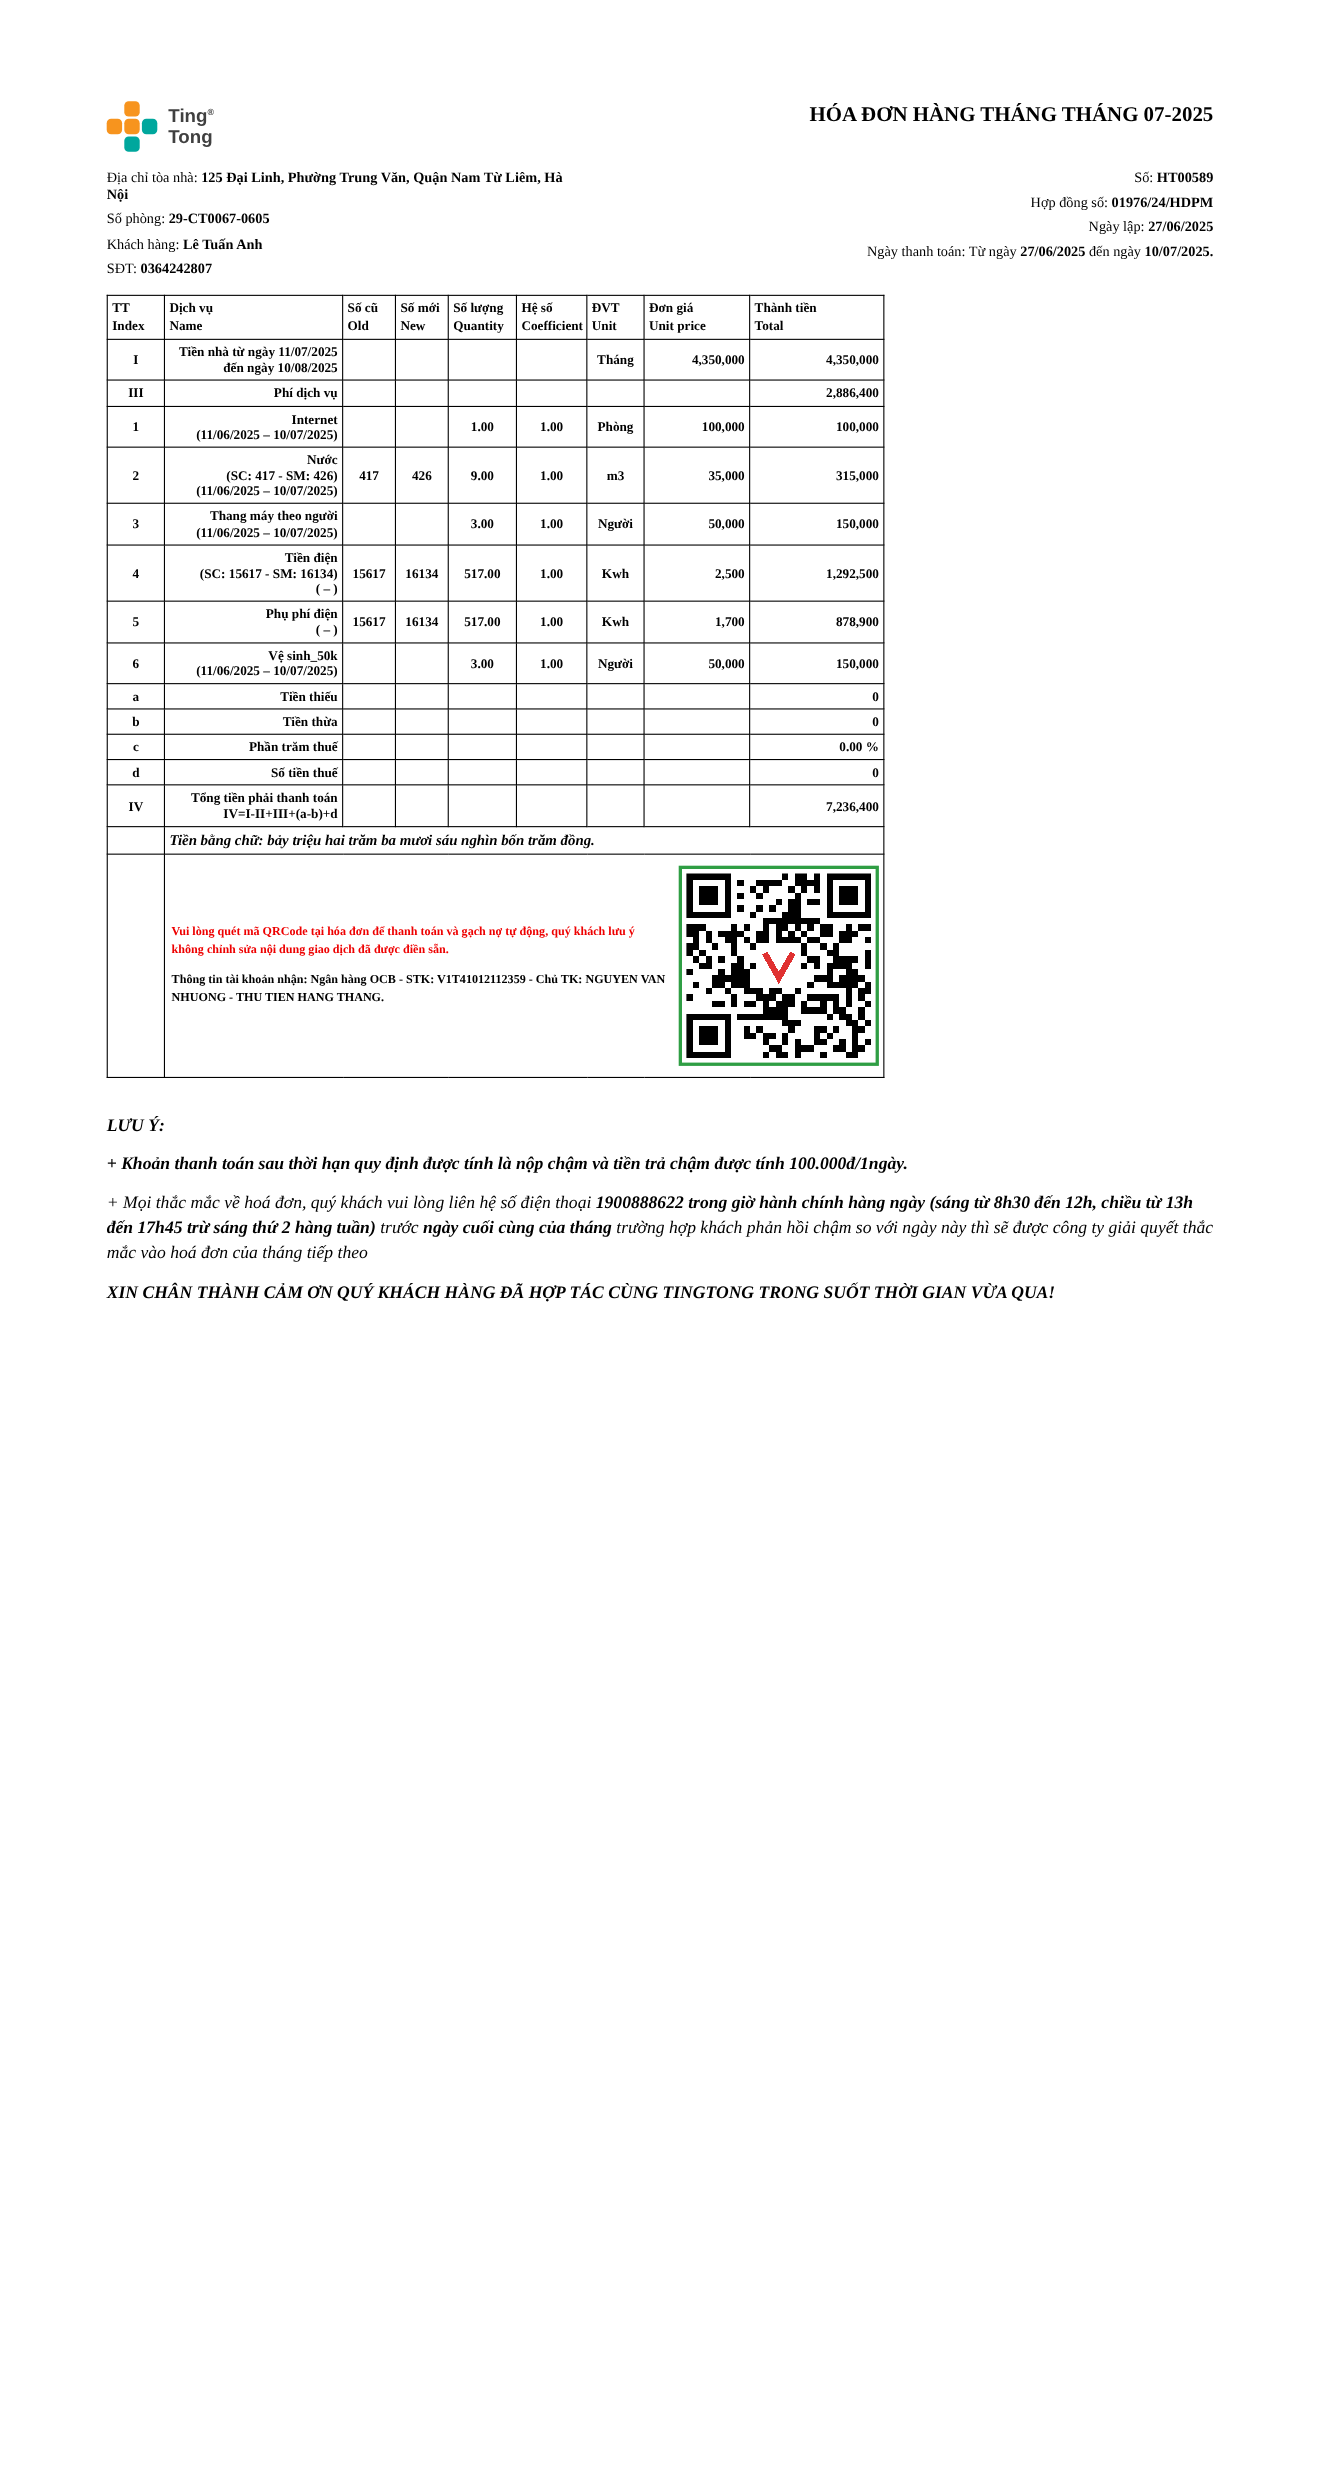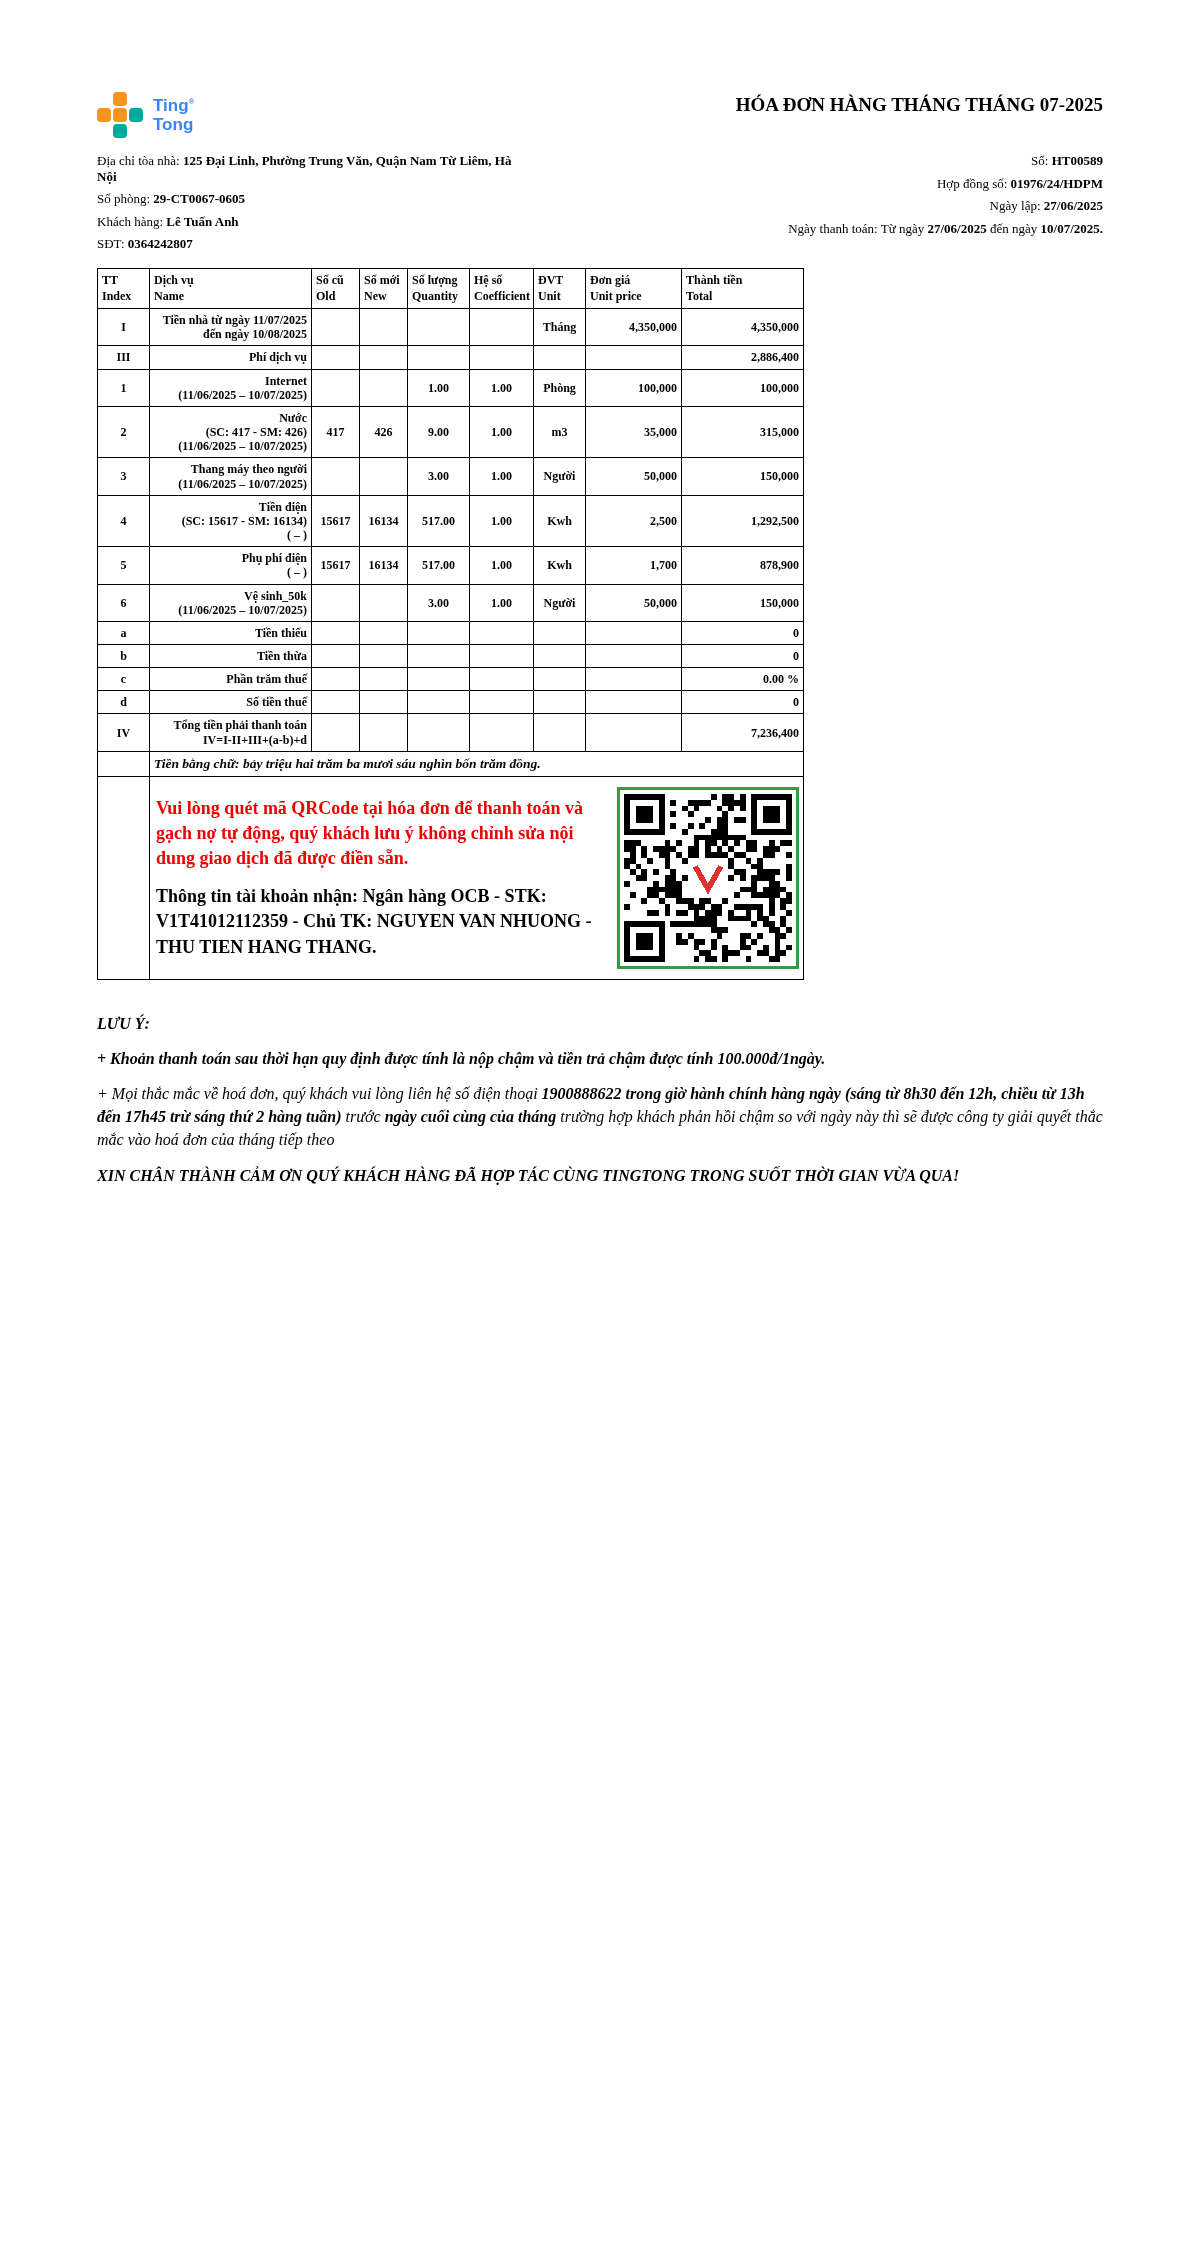--- a/index.html
+++ b/index.html
@@ -10,21 +10,21 @@
   
   .head-row { display: flex; justify-content: space-between; align-items: flex-start; }
   .logo { display: flex; align-items: center; gap: 9px; }
   .logo-icon { position: relative; width: 47px; height: 47px; }
   .sq { position: absolute; width: 14px; height: 14px; border-radius: 4px; }
   .s1 { left: 16px; top: 0;    background: var(--orange); }
   .s2 { left: 0;    top: 16px; background: var(--orange); }
   .s3 { left: 16px; top: 16px; background: var(--orange); }
   .s4 { left: 32px; top: 16px; background: var(--teal); }
   .s5 { left: 16px; top: 32px; background: var(--teal); }
-  .logo-text { font-family: "Liberation Sans", sans-serif; font-weight: bold; color: #3b82f6; font-size: 17px; line-height: 1.08; }
+  .logo-text { font-family: "Liberation Sans", sans-serif; font-weight: bold; color: #404040; font-size: 17px; line-height: 1.08; }
   .logo-text sup { font-size: 8px; vertical-align: super; }
   .title { margin: 0; font-size: 19px; font-weight: bold; line-height: 1.4; text-align: right; max-width: 420px; }
 
   
   .info-row { display: flex; justify-content: space-between; margin-top: 14px; font-size: 13px; }
   .info-left { width: 430px; }
   .info-right { text-align: right; max-width: 440px; }
   .info-line { margin: 0 0 7px 0; line-height: 1.2; }
   .b { font-weight: bold; }
 
@@ -36,21 +36,21 @@
   .col-idx { text-align: center; }
   .col-name { text-align: right; vertical-align: top; padding-left: 6px; }
   .col-c { text-align: center; }
   .col-r { text-align: right; padding-right: 6px; }
 
   .words-cell { font-style: italic; font-weight: normal; font-size: 13.5px; padding-left: 8px; }
   .words-cell .w-value { font-weight: bold; }
 
   .qr-cell { height: 203px; padding: 8px 14px 8px 4px; font-weight: normal; }
   .qr-flex { display: flex; align-items: center; justify-content: space-between; height: 100%; }
-  .qr-texts { width: 452px; padding-left: 2px; font-size: 18px; line-height: 1.4; }
+  .qr-texts { width: 452px; padding-left: 2px; font-size: 11px; line-height: 1.4; }
   .qr-notice { margin: 0; color: var(--notice-red); }
   .qr-account { margin: 13px 0 0 0; }
   .qr-wrap { border: 3px solid var(--qr-green); background: #fff; padding: 4px; line-height: 0; }
   #qr-svg { display: block; }
 
   
   .footer { margin-top: 32px; width: 1006px; font-size: 16px; line-height: 1.45; font-style: italic; }
   .foot-head { margin: 0 0 12px 0; font-weight: bold; }
   .foot-par { margin: 0 0 12px 0; }
 </style>

